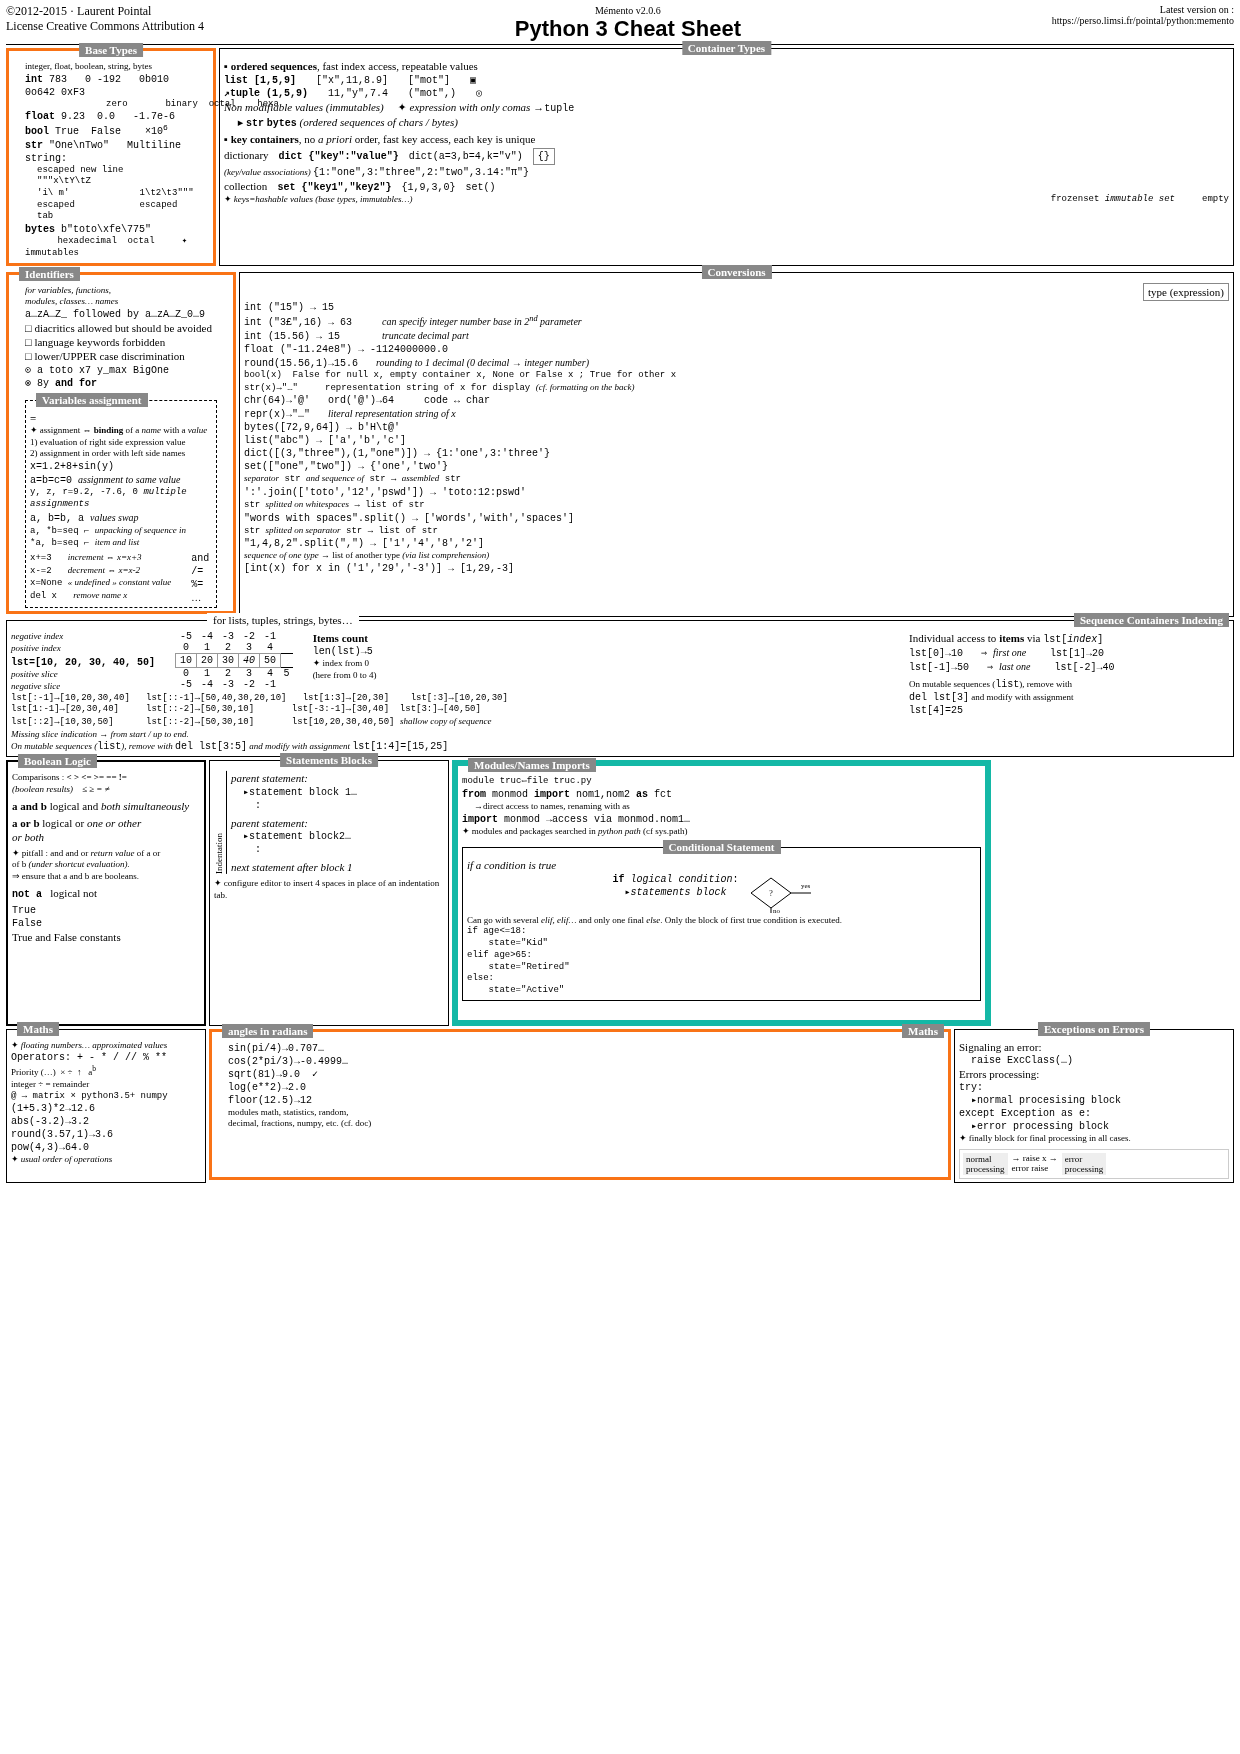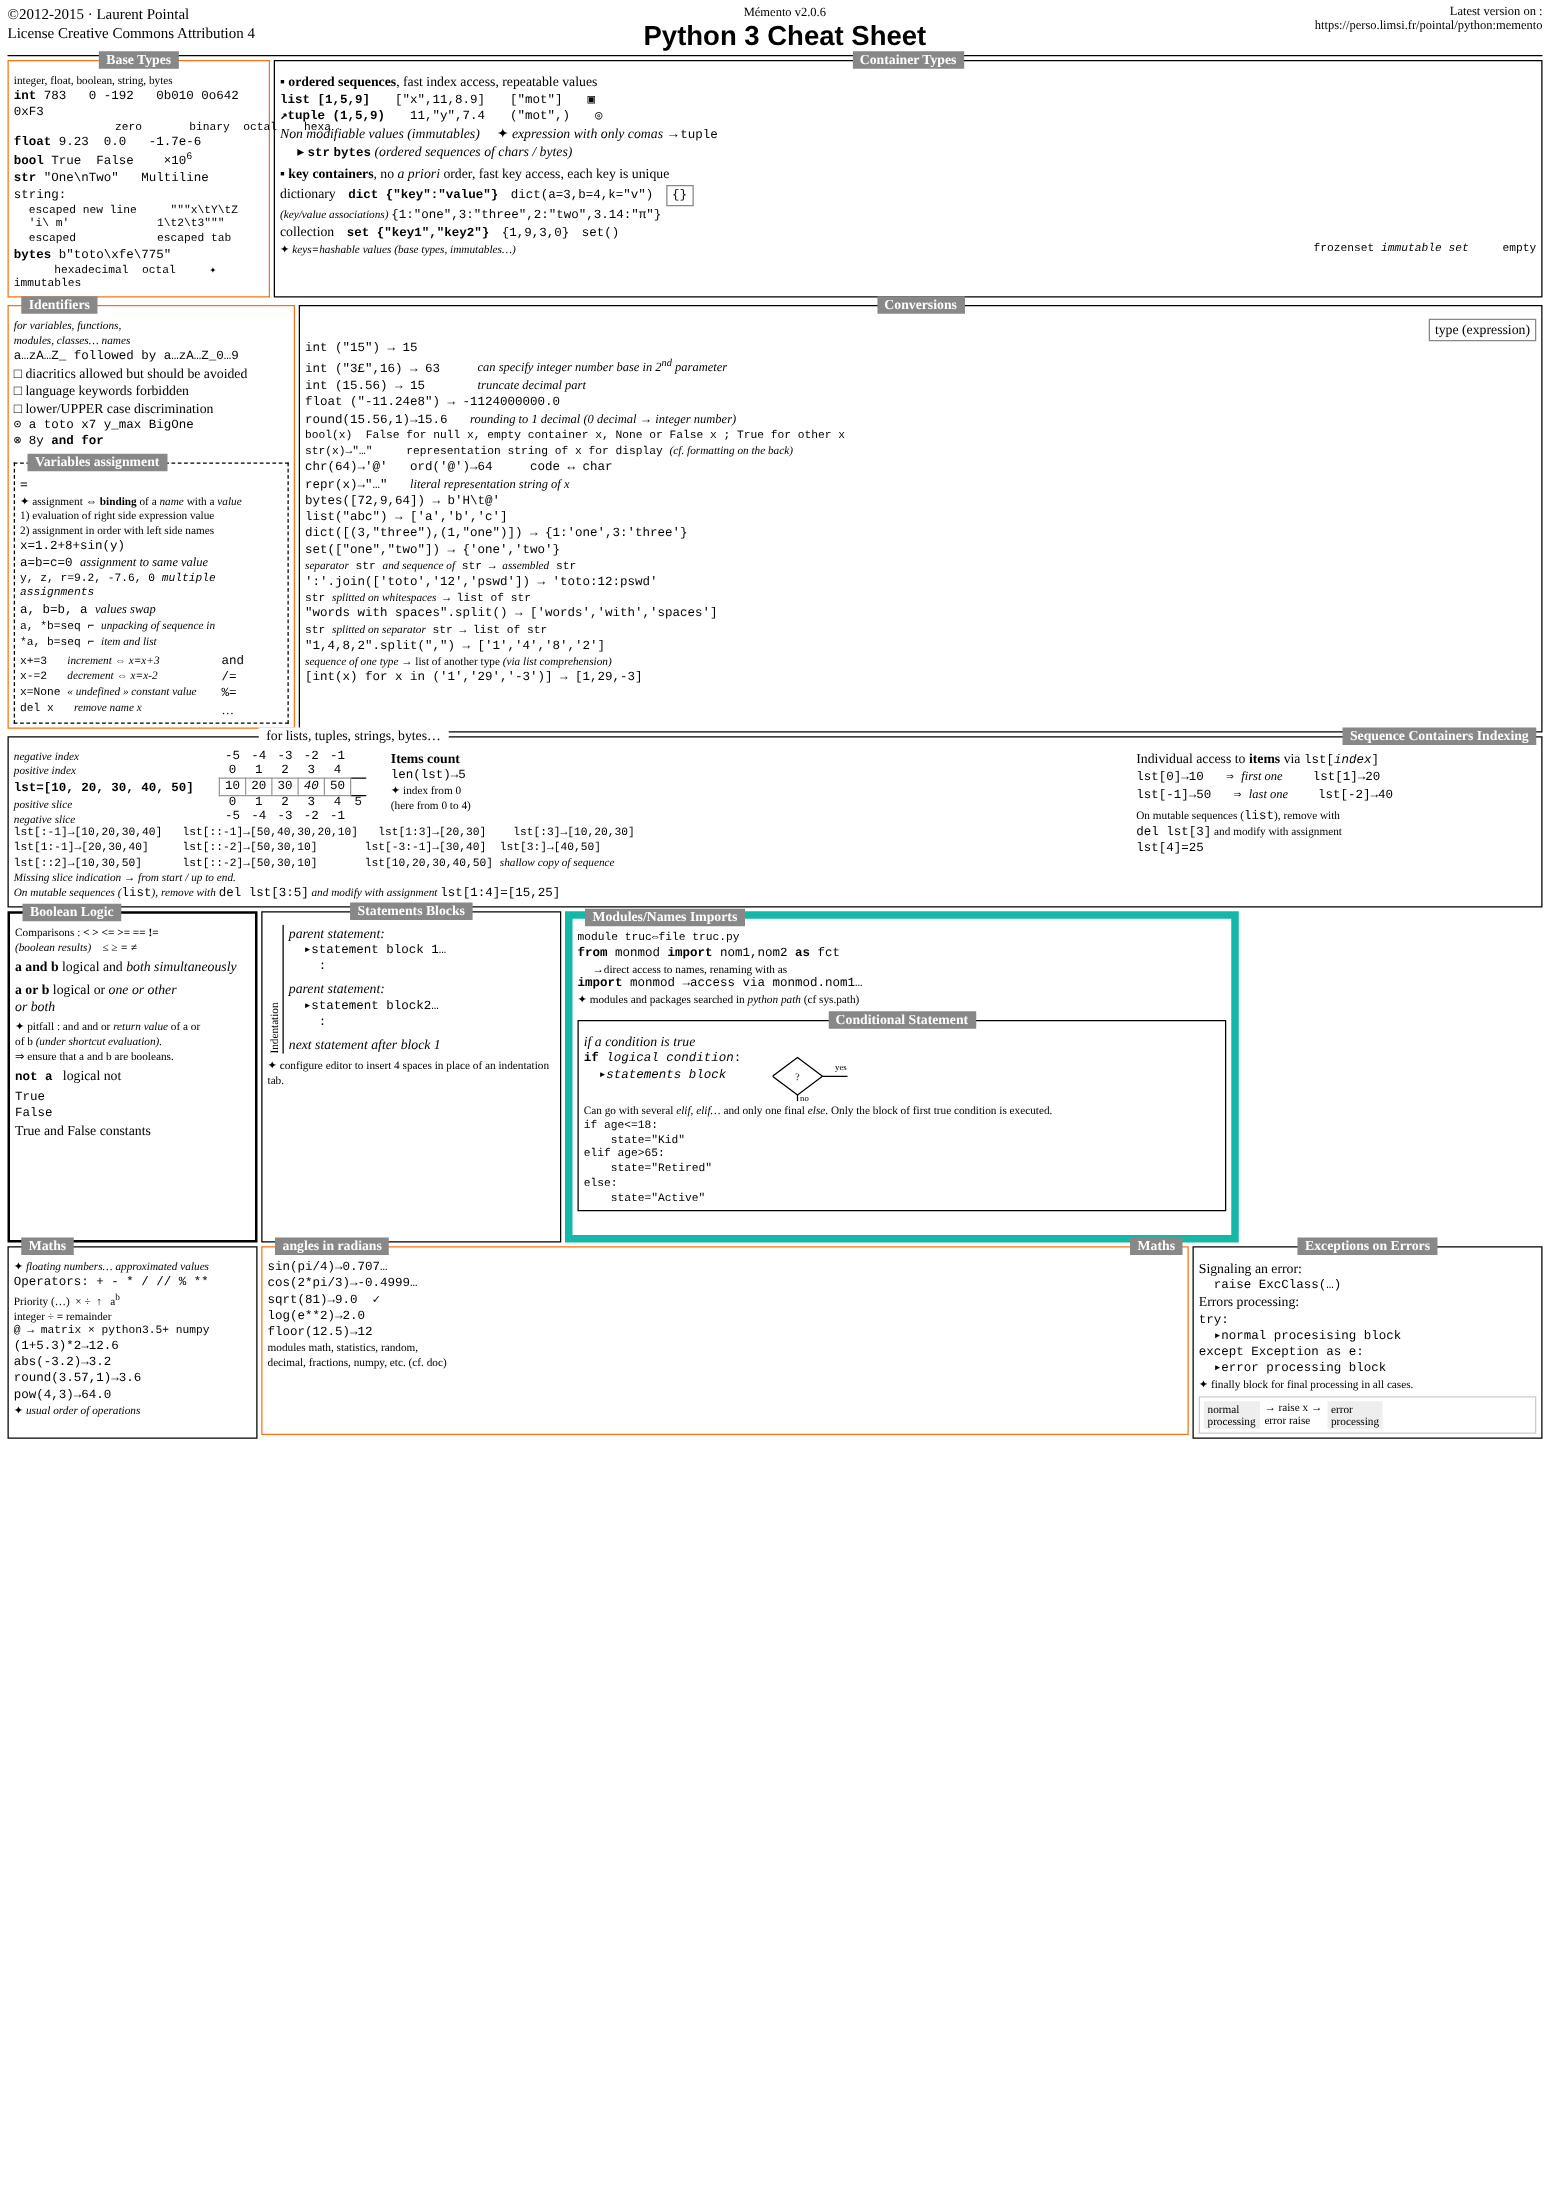--- a/index.html
+++ b/index.html
@@ -29,22 +29,22 @@
       padding-bottom: 2px;
       margin-bottom: 3px;
     }
     .header-left { font-size: 12px; }
     .header-center { text-align: center; }
     .header-center h1 { font-size: 22px; font-weight: bold; font-family: Arial, sans-serif; }
     .header-right { font-size: 10px; text-align: right; }
 
     
     .section-box {
-      border: 1px solid #f97316;
-      padding: 3px 4px;
+      border: 3px solid #f97316;
+      padding: 3px 16px;
       margin-bottom: 3px;
       position: relative;
     }
     .section-title {
       background: #888;
       color: #fff;
       font-weight: bold;
       font-size: 11px;
       padding: 1px 6px;
       display: inline-block;
@@ -369,21 +369,21 @@
     <span class="section-title section-title-left">Modules/Names Imports</span>
     <p class="line code small">module truc⇔file truc.py</p>
     <p class="line code"><strong>from</strong> monmod <strong>import</strong> nom1,nom2 <strong>as</strong> fct</p>
     <p class="line small indent">→direct access to names, renaming with as</p>
     <p class="line code"><strong>import</strong> monmod →access via monmod.nom1…</p>
     <p class="line small">✦ modules and packages searched in <em>python path</em> (cf sys.path)</p>
 
     <div class="cond-box" style="margin-top:10px;padding-top:10px;">
       <span class="section-title">Conditional Statement</span>
       <p class="line"><em>if a condition is true</em></p>
-      <div style="display:flex;align-items:flex-start;gap:25px;">
+      <div style="display:flex;align-items:flex-start;gap:12px;justify-content:center;">
         <div>
           <p class="line code"><strong>if</strong> <em>logical condition</em>:</p>
           <p class="line code indent">▸<em>statements block</em></p>
         </div>
         <div style="font-size:9px;">
           
           <svg width="80" height="40">
             <polygon points="20,5 40,20 20,35 0,20" stroke="#000" fill="none" stroke-width="1"></polygon>
             <text x="20" y="23" text-anchor="middle" font-size="8">?</text>
             <line x1="40" y1="20" x2="60" y2="20" stroke="#000" stroke-width="1"></line>

